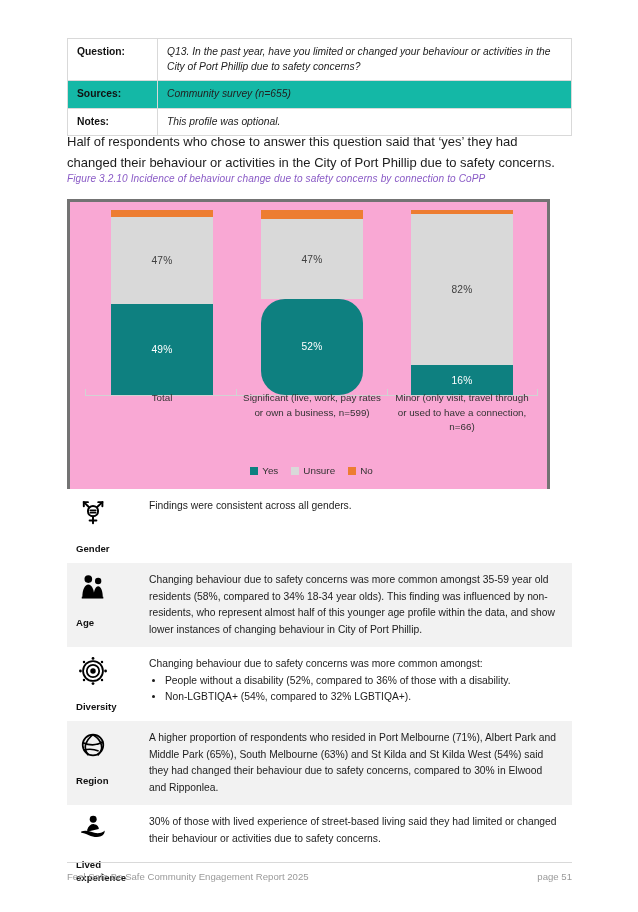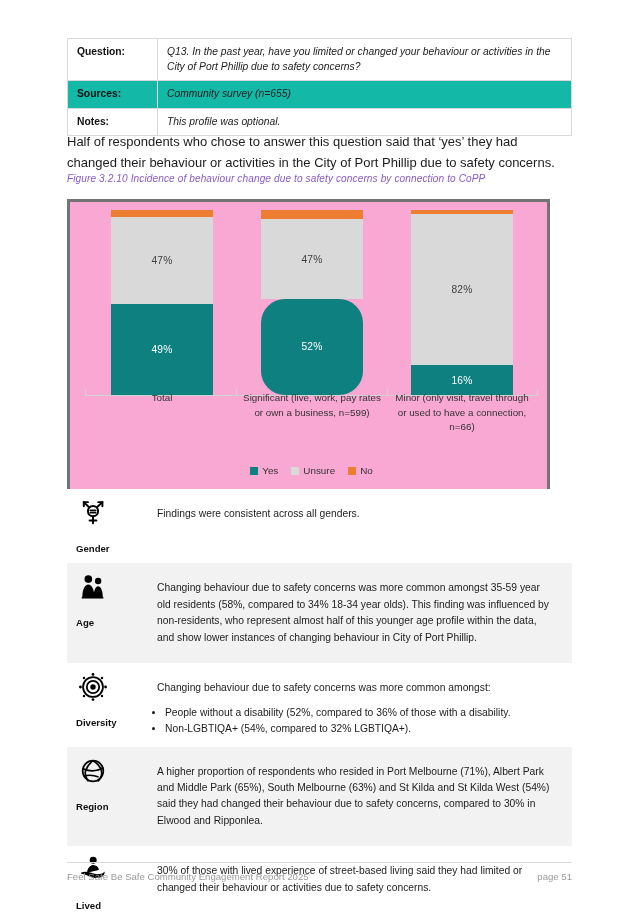--- a/index.html
+++ b/index.html
@@ -193,21 +193,21 @@
     color: #111;
     line-height: 1.28;
   }
   .demo-body {
     flex: 1 1 auto;
     padding: 9px 10px 9px 0;
     font-size: 10.3px;
     line-height: 1.6;
     color: #1c1c1c;
   }
-  .demo-body p { margin: 8px; }
+  .demo-body p { margin: 0; }
   .demo-body ul {
     margin: 0;
     padding-left: 16px;
     list-style: disc;
   }
   .demo-body li { margin: 0; }
 
   
   .footer-rule {
     position: absolute;

